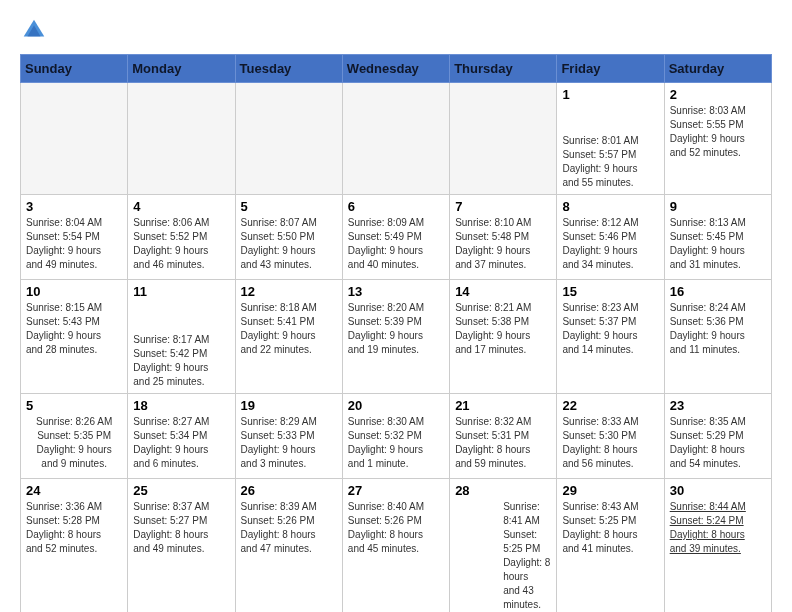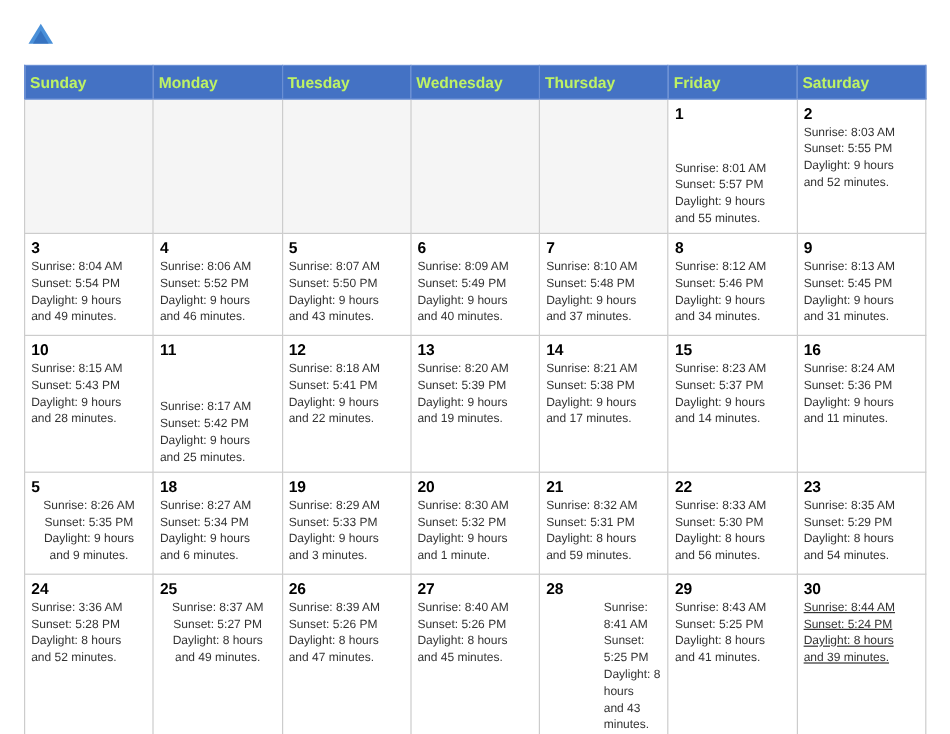--- a/index.html
+++ b/index.html
@@ -50,21 +50,21 @@
       font-size: 15px;
       color: #555;
     }
     .calendar {
       width: 100%;
       border-collapse: collapse;
       table-layout: fixed;
     }
     .calendar th {
       background-color: #4472c4;
-      color: #bef264;
+      color: #0f172a;
       font-size: 13px;
       font-weight: bold;
       padding: 6px 4px;
       text-align: left;
       border: 1px solid #6a8fd4;
     }
     .calendar td {
       border: 1px solid #ccc;
       vertical-align: top;
       padding: 4px 5px;
@@ -309,21 +309,21 @@
         <tr class="week-row">
           <td>
             <span class="day-number">24</span>
             <div class="day-info" style="white-space: pre-line;">Sunrise: 3:36 AM
 Sunset: 5:28 PM
 Daylight: 8 hours
 and 52 minutes.</div>
           </td>
           <td>
             <span class="day-number">25</span>
-            <div class="day-info" style="white-space: pre-line; text-align: center;">Sunrise: 8:37 AM
+            <div class="day-info" style="white-space: pre-line;">Sunrise: 8:37 AM
 Sunset: 5:27 PM
 Daylight: 8 hours
 and 49 minutes.</div>
           </td>
           <td>
             <span class="day-number">26</span>
             <div class="day-info" style="white-space: pre-line;">Sunrise: 8:39 AM
 Sunset: 5:26 PM
 Daylight: 8 hours
 and 47 minutes.</div>

